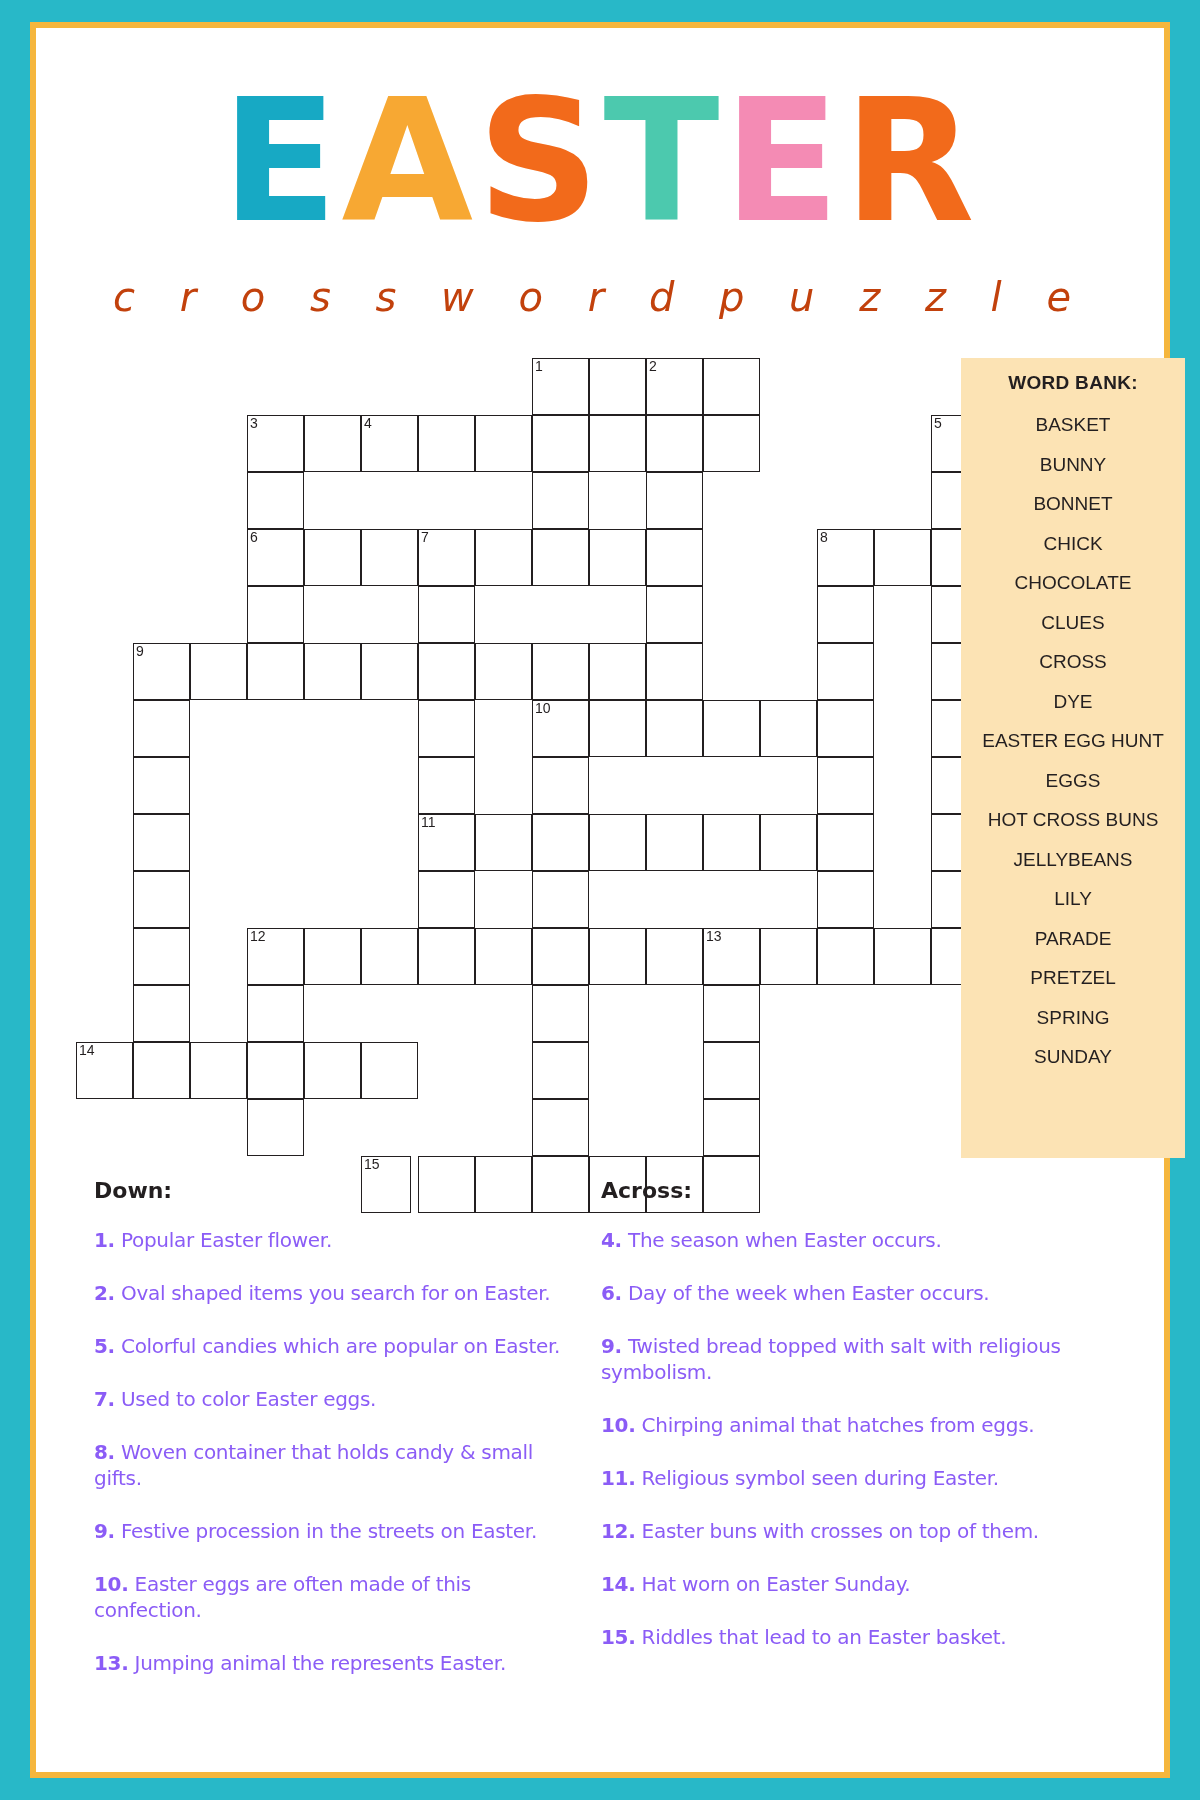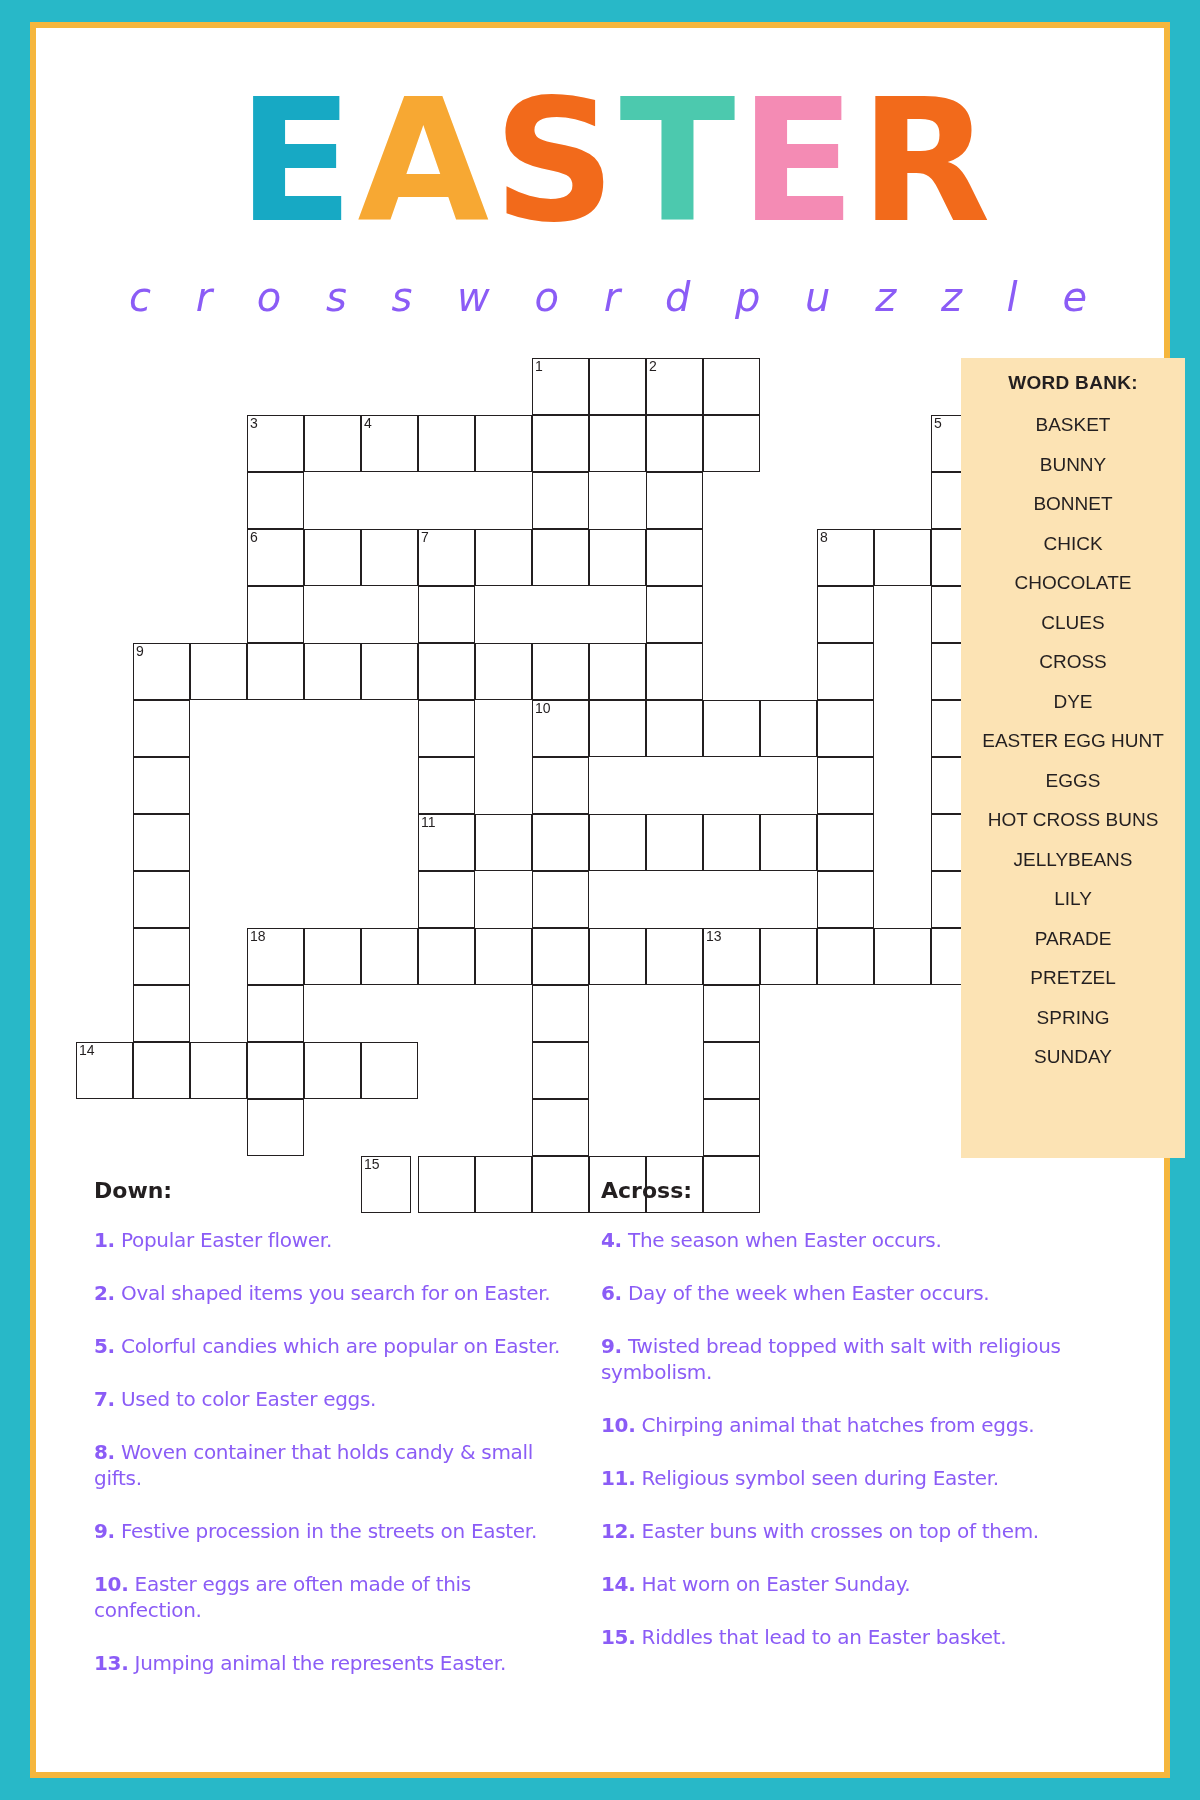--- a/index.html
+++ b/index.html
@@ -23,21 +23,20 @@
     border: 6px solid #f5b63d;
     box-sizing: border-box;
   }
   
   .title-wrap {
     position: absolute;
     left: 0;
     top: 8px;
     width: 100%;
     height: 300px;
-    padding-left: 32px;
   }
   .easter-word {
     position: absolute;
     left: 0;
     top: 10px;
     width: 100%;
     text-align: center;
     font-family: "DejaVu Sans", sans-serif;
     font-size: 170px;
     font-weight: bold;
@@ -56,21 +55,21 @@
   .L3 { color: #f26a1b; }
   .L4 { color: #4cc9ae; }
   .L5 { color: #f48bb4; }
   .L7 { color: #f26a1b; }
   .subtitle {
     position: absolute;
     left: 0;
     top: 238px;
     width: 100%;
     text-align: center;
-    color: #8b5cf6;
+    color: #c2410c;
     font-family: "DejaVu Sans", sans-serif;
     font-style: italic;
     font-size: 40px;
     letter-spacing: 16px;
   }
   
   .grid-area {
     position: absolute;
     left: 40px;
     top: 330px;
@@ -255,21 +254,21 @@
       <div class="cell" style="left: 684px; top: 456px; width: 57px; height: 57px;"></div>
       <div class="cell" style="left: 741px; top: 456px; width: 57px; height: 57px;"></div>
       <div class="cell" style="left: 855px; top: 456px; width: 57px; height: 57px;"></div>
       <div class="cell" style="left: 57px; top: 513px; width: 57px; height: 57px;"></div>
       <div class="cell" style="left: 342px; top: 513px; width: 57px; height: 57px;"></div>
       <div class="cell" style="left: 456px; top: 513px; width: 57px; height: 57px;"></div>
       <div class="cell" style="left: 741px; top: 513px; width: 57px; height: 57px;"></div>
       <div class="cell" style="left: 855px; top: 513px; width: 57px; height: 57px;"></div>
       <div class="cell" style="left: 57px; top: 570px; width: 57px; height: 57px;"></div>
       <div class="cell" style="left: 171px; top: 570px; width: 57px; height: 57px;">
-        <span class="num">18</span>
+        <span class="num">12</span>
       </div>
       <div class="cell" style="left: 228px; top: 570px; width: 57px; height: 57px;"></div>
       <div class="cell" style="left: 285px; top: 570px; width: 57px; height: 57px;"></div>
       <div class="cell" style="left: 342px; top: 570px; width: 57px; height: 57px;"></div>
       <div class="cell" style="left: 399px; top: 570px; width: 57px; height: 57px;"></div>
       <div class="cell" style="left: 456px; top: 570px; width: 57px; height: 57px;"></div>
       <div class="cell" style="left: 513px; top: 570px; width: 57px; height: 57px;"></div>
       <div class="cell" style="left: 570px; top: 570px; width: 57px; height: 57px;"></div>
       <div class="cell" style="left: 627px; top: 570px; width: 57px; height: 57px;">
         <span class="num">13</span>

